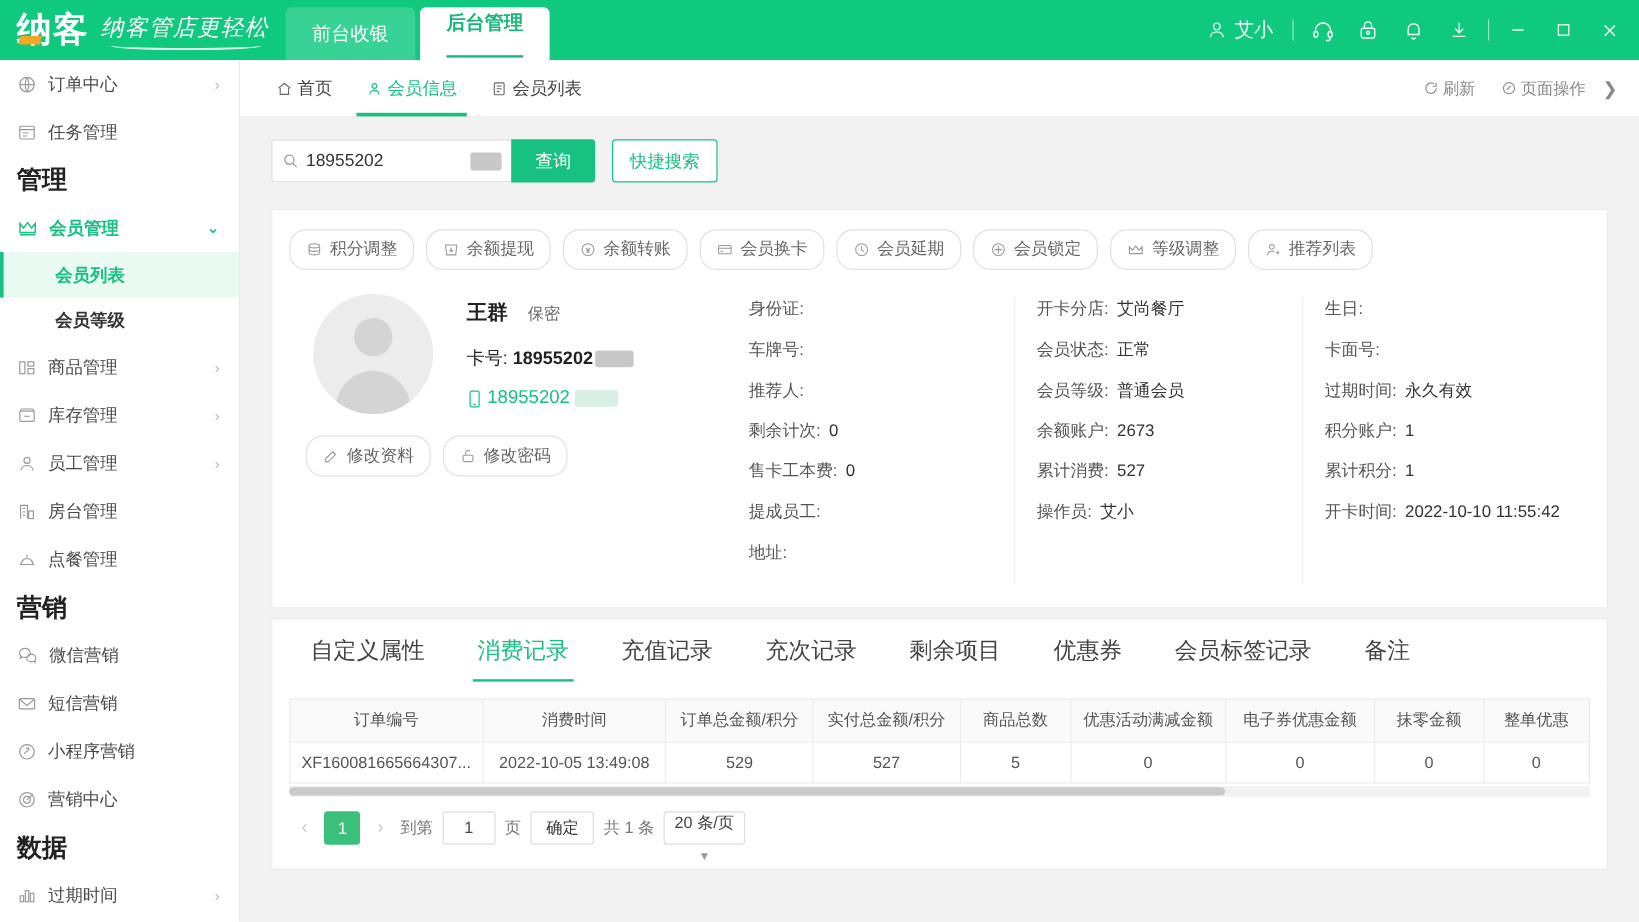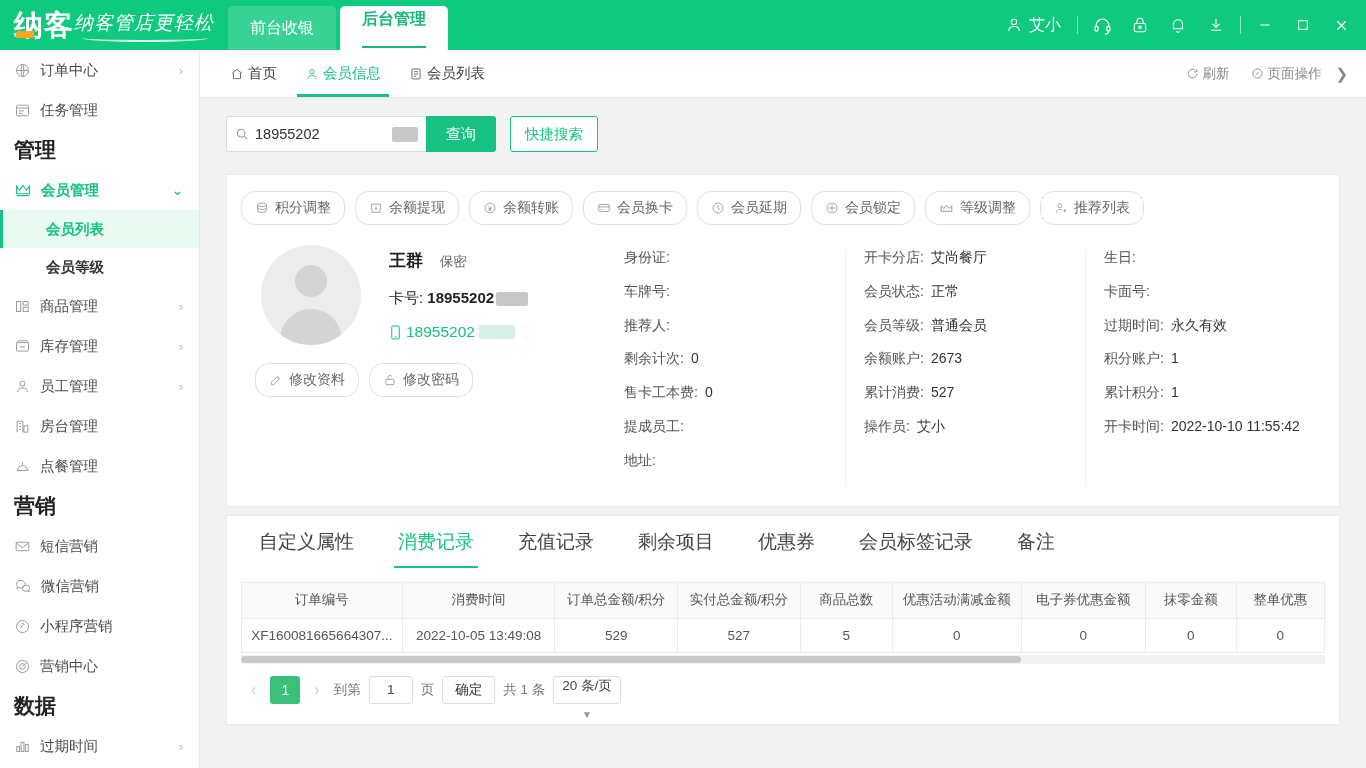--- a/index.html
+++ b/index.html
@@ -8,21 +8,21 @@
     font-family: "Liberation Sans", "DejaVu Sans", sans-serif;
     background: #f2f2f2; overflow: hidden;
   }
   body { display: flex; flex-direction: column; }
 
   
   .topbar {
     height: 50px; background: #0ec97e; display: flex; align-items: center;
     flex: 0 0 50px; position: relative; color: #fff;
   }
-  .brand { display: flex; align-items: center; padding-left: 14px; }
+  .brand { display: flex; align-items: flex-start; padding-left: 14px; gap: 10px; }
   .logo-main {
     font-size: 29px; font-weight: bold; letter-spacing: 1px; color: #fff;
     font-family: "DejaVu Sans", sans-serif; line-height: 1; position: relative;
   }
   .logo-main::after{
     content:""; position:absolute; left:2px; bottom:2px; width:18px; height:7px;
     background:#f5a623; border-radius:2px 0 0 2px; transform: skewX(-12deg);
   }
   .logo-slogan {
     font-size: 19px; color: #ffffff; font-style: italic;
@@ -389,38 +389,38 @@
         </span>
       <span class="label">点餐管理</span>
     </div>
 
     <div class="nav-group">
       <span>营销</span>
     </div>
 
     <div class="nav-item">
       <span class="ico">
-          <svg width="17" height="17" viewBox="0 0 24 24" fill="none" stroke="#9a9a9a" stroke-width="1.4">
-            <rect x="3" y="6" width="18" height="12" rx="1.5"></rect>
-            <path d="M3.5 7l8.5 7 8.5-7"></path>
-          </svg>
-        </span>
-      <span class="label">短信营销</span>
-    </div>
-
-    <div class="nav-item">
-      <span class="ico">
           <svg width="18" height="18" viewBox="0 0 24 24" fill="none" stroke="#9a9a9a" stroke-width="1.3">
             <ellipse cx="9" cy="9.5" rx="6" ry="5"></ellipse>
             <path d="M6 14l-2.2 1.6.6-2.4"></path>
             <ellipse cx="16" cy="15" rx="5" ry="4.2"></ellipse>
             <path d="M18.5 18.6l2 1.3-.5-2"></path>
           </svg>
         </span>
       <span class="label">微信营销</span>
+    </div>
+
+    <div class="nav-item">
+      <span class="ico">
+          <svg width="17" height="17" viewBox="0 0 24 24" fill="none" stroke="#9a9a9a" stroke-width="1.4">
+            <rect x="3" y="6" width="18" height="12" rx="1.5"></rect>
+            <path d="M3.5 7l8.5 7 8.5-7"></path>
+          </svg>
+        </span>
+      <span class="label">短信营销</span>
     </div>
 
     <div class="nav-item">
       <span class="ico">
           <svg width="17" height="17" viewBox="0 0 24 24" fill="none" stroke="#9a9a9a" stroke-width="1.4">
             <circle cx="12" cy="12" r="8.5"></circle>
             <path d="M9 14.5c0-3 5.5-3.5 5.5-6.2A2 2 0 0011 8.5"></path>
           </svg>
         </span>
       <span class="label">小程序营销</span>
@@ -736,20 +736,21 @@
                 </div>
             </div>
           </div>
         </div>
       </div>
 
       <div class="subtabs">
         <div class="stab">自定义属性</div>
         <div class="stab active">消费记录</div>
         <div class="stab">充值记录</div>
+        <div class="stab">充次记录</div>
         <div class="stab">剩余项目</div>
         <div class="stab">优惠券</div>
         <div class="stab">会员标签记录</div>
         <div class="stab">备注</div>
       </div>
 
       <div class="tablewrap">
         <table>
           <thead>
             <tr>

